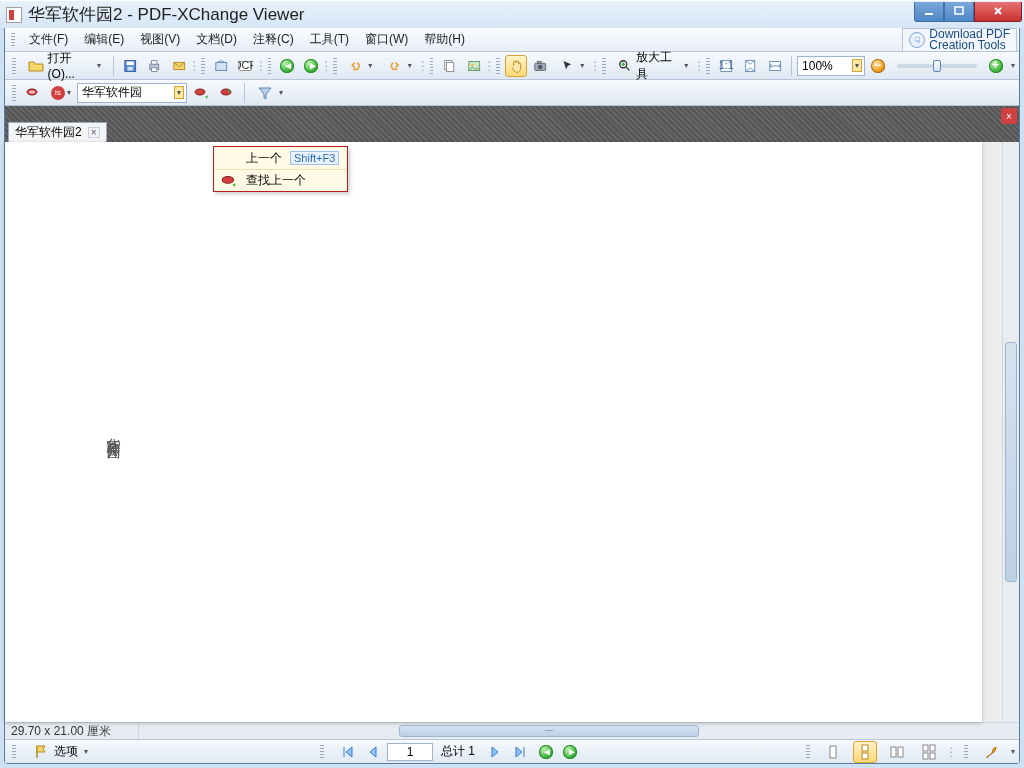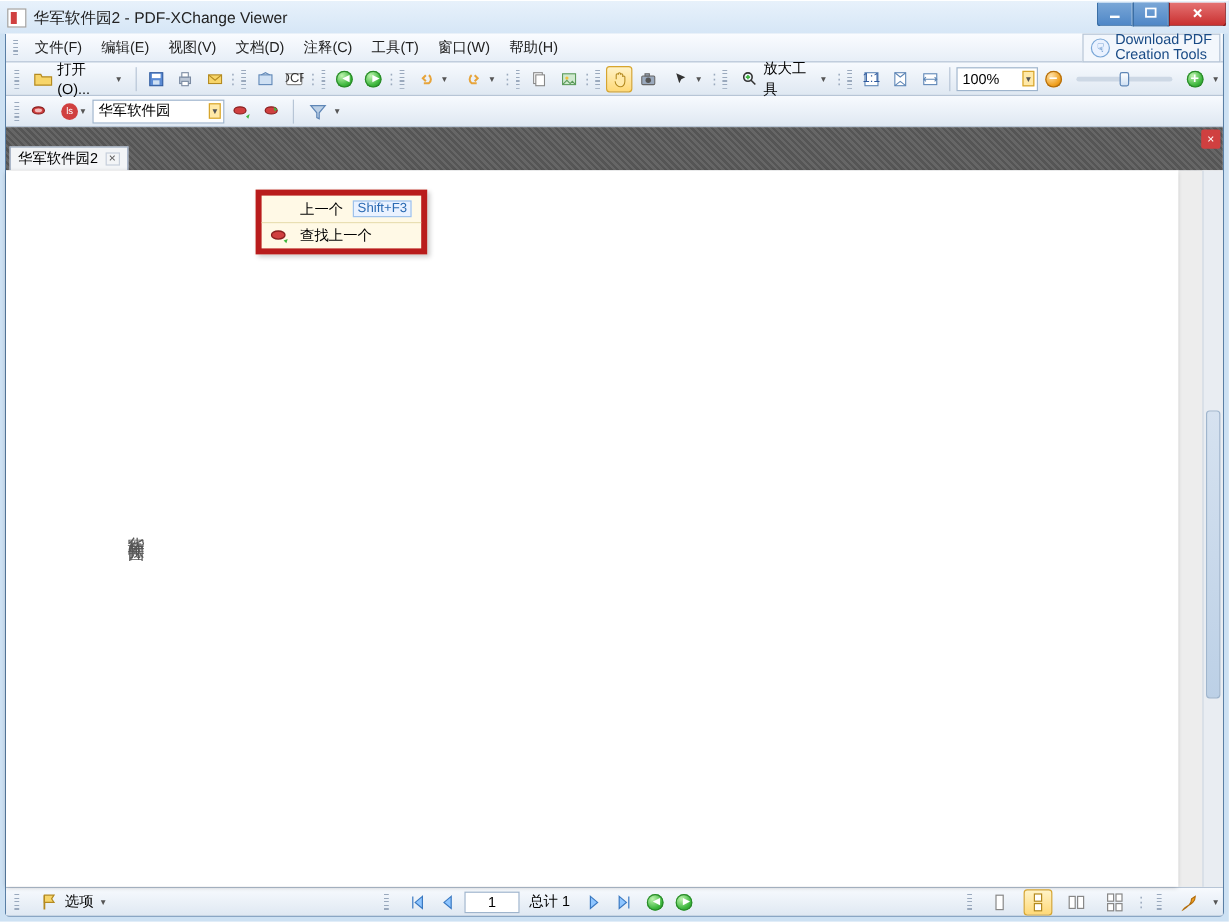--- a/index.html
+++ b/index.html
@@ -3,21 +3,21 @@
 <meta charset="utf-8">
 <style>
 * { margin: 0; padding: 0; box-sizing: border-box; font-family: "Microsoft YaHei", "SimSun", Tahoma, sans-serif; font-size: 12px; }
 html, body { width: 1024px; height: 768px; overflow: hidden; }
 body { background: #cde1f3; display: flex; flex-direction: column; }
 
 
 .titlebar { height: 28px; background: linear-gradient(#e7f1fb, #d6e6f6); display: flex; align-items: center; padding: 0 2px 0 6px; border-top: 1px solid #fff; }
 .titlebar .app-icon { width: 16px; height: 16px; margin-right: 6px; background: #fff; border: 1px solid #a0a0a0; position: relative; }
 .titlebar .app-icon::after { content:""; position:absolute; left:2px; top:2px; width:5px; height:10px; background:#d04040; }
-.titlebar .title-text { flex: 1; color: #222; font-size: 13px; }
+.titlebar .title-text { flex: 1; color: #222; font-size: 17px; }
 .winbtns { display: flex; height: 20px; margin-top: -6px; }
 .winbtn { width: 30px; height: 20px; margin-left: 0; display:flex; align-items:center; justify-content:center; color:#fff; border:1px solid #3a6ea5; border-top:none; }
 .winbtn.min { background: linear-gradient(#7aa7d7,#4f87c7); border-radius: 0 0 0 3px; }
 .winbtn.max { background: linear-gradient(#7aa7d7,#4f87c7); }
 .winbtn.close { background: linear-gradient(#e57373,#c93030); width: 48px; border-radius: 0 0 3px 0; border-color:#8a1f1f; }
 .winbtn svg { width: 12px; height: 10px; }
 
 
 .chrome { border: 1px solid #5a7fa5; border-top: none; flex: 1; display: flex; flex-direction: column; background: #e9eff6; margin: 0 4px 4px 4px; border-radius: 0 0 4px 4px; }
 
@@ -60,21 +60,21 @@
 .page .pagetext { position:absolute; left:100px; top:50%; transform: translateY(-50%) rotate(-0deg); writing-mode: vertical-rl; color:#555; font-size:14px; letter-spacing:2px; }
 .vscroll { width:17px; background:#e9edf2; border-left:1px solid #cfd7e1; position:relative; }
 .vscroll .vthumb { position:absolute; left:2px; right:2px; top:200px; height:240px; background:linear-gradient(#d6e2f0,#bcd0e6); border:1px solid #9fb5cd; border-radius:3px; }
 .hscroll { height:17px; background:#e7ecf3; border-top:1px solid #cfd7e1; display:flex; align-items:center; }
 .hscroll .coords { width:134px; padding:0 6px; color:#333; border-right:1px solid #cfd7e1; }
 .hscroll .track { flex:1; position:relative; height:100%; }
 .hscroll .hthumb { position:absolute; top:2px; bottom:2px; left:260px; width:300px; background:linear-gradient(#d6e2f0,#bcd0e6); border:1px solid #9fb5cd; border-radius:3px; }
 .hscroll .hgrip { position:absolute; top:4px; bottom:4px; left:50%; width:8px; transform:translateX(-50%); background: repeating-linear-gradient(#8ea6c2 0 1px, transparent 1px 3px); }
 
 
-.popup { position:absolute; left:208px; top:16px; border:5px solid #b91c1c; background:#fff9e6; box-shadow:2px 2px 4px rgba(0,0,0,.2); z-index:20; }
+.popup { position:absolute; left:208px; top:4px; border:1px solid #b91c1c; background:#fff9e6; box-shadow:2px 2px 4px rgba(0,0,0,.2); z-index:20; }
 .popup .row { display:flex; align-items:center; height:22px; padding:0 8px 0 6px; gap:8px; }
 .popup .row + .row { border-top:1px solid #e9dfb3;align-items:center; }
 .popup .shortcut { color:#2b6bb3; border:1px solid #9ec2eb; background:#eaf2ff; padding:0 3px; font-size:11px; }
 .popup .iconcol { width:18px; display:flex; justify-content:center; }
 
 
 .statusbar { height: 24px; background: linear-gradient(#f7fafe,#dfe8f2); border-top:1px solid #b7c5d6; display:flex; align-items:center; padding:0 4px; gap:8px; }
 .statusbar .grip { width:4px; height:14px; background: repeating-linear-gradient(#9aa9bd 0 1px, transparent 1px 3px); margin:0 3px; }
 .statusbar .flex { flex:1; }
 .statusbar .pagectl { display:flex; align-items:center; gap:2px; }
@@ -357,20 +357,28 @@
             </span>
           <span>查找上一个</span>
         </div>
       </div>
     </div>
     <div class="vscroll">
       <div class="vthumb"></div>
     </div>
   </div>
 
+  <div class="hscroll">
+    <div class="coords">29.70 x 21.00 厘米</div>
+    <div class="track">
+      <div class="hthumb">
+          <div class="hgrip"></div>
+        </div>
+    </div>
+  </div>
 
   <div class="statusbar">
     <span class="grip"></span>
     <div class="tbtn withtext">
       <span class="pb">
           <svg viewBox="0 0 16 16">
             <path d="M3 2v12" stroke="#b48a20" stroke-width="1.5"></path>
             <path d="M3 2h8l-2 3 2 3H3z" fill="#f7d56a" stroke="#b48a20"></path>
           </svg>
         </span>

